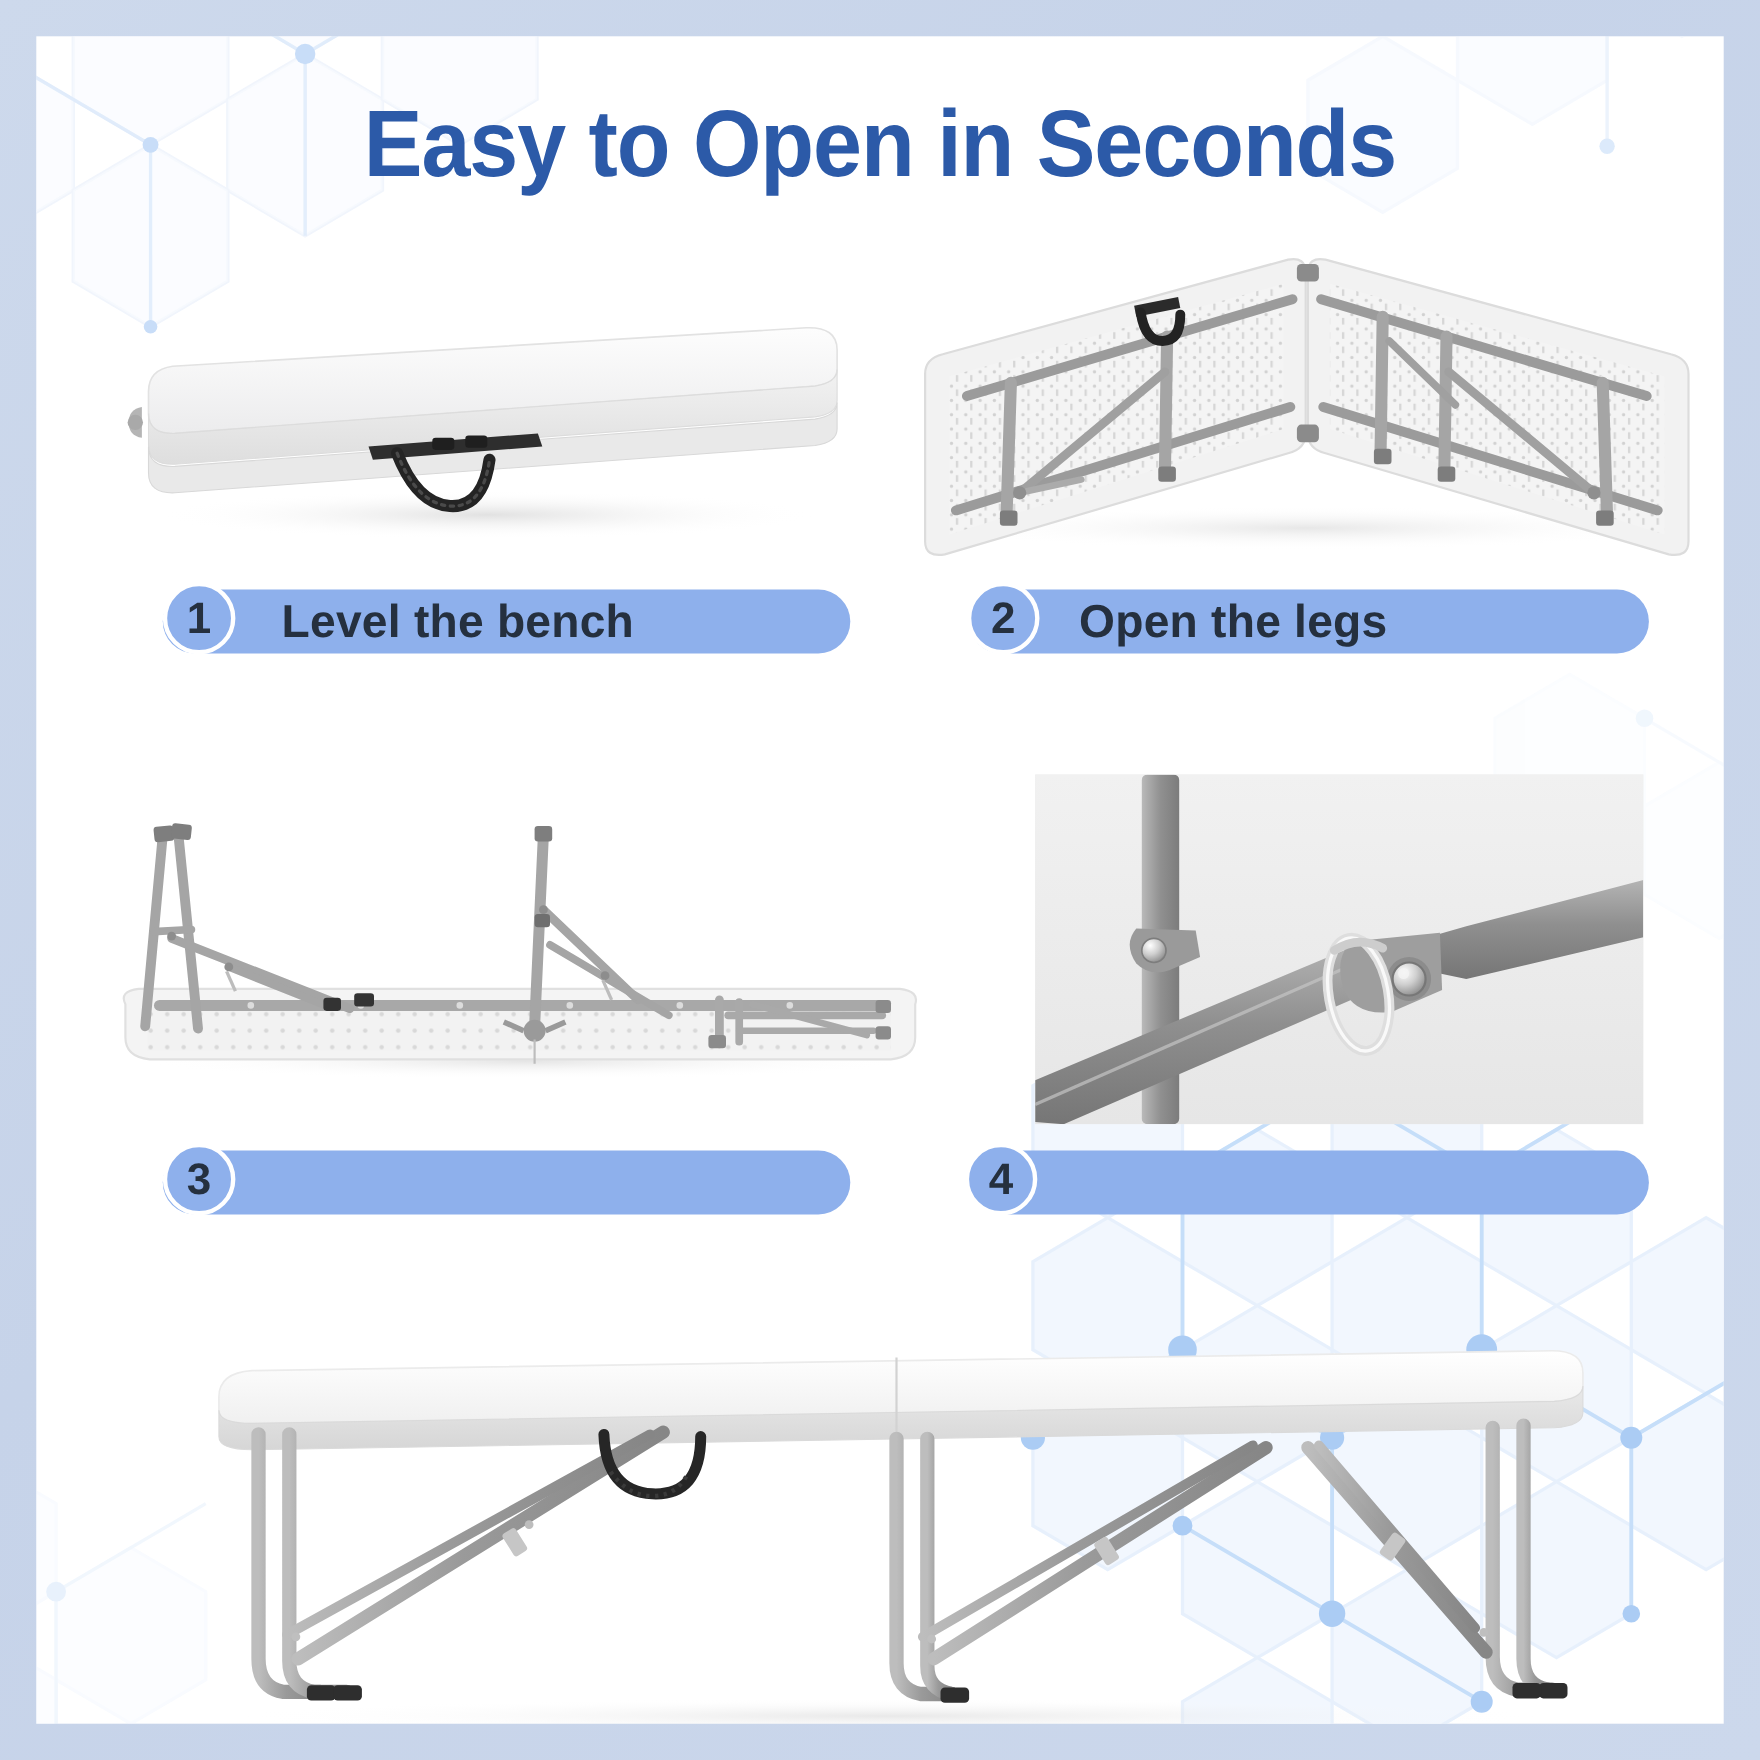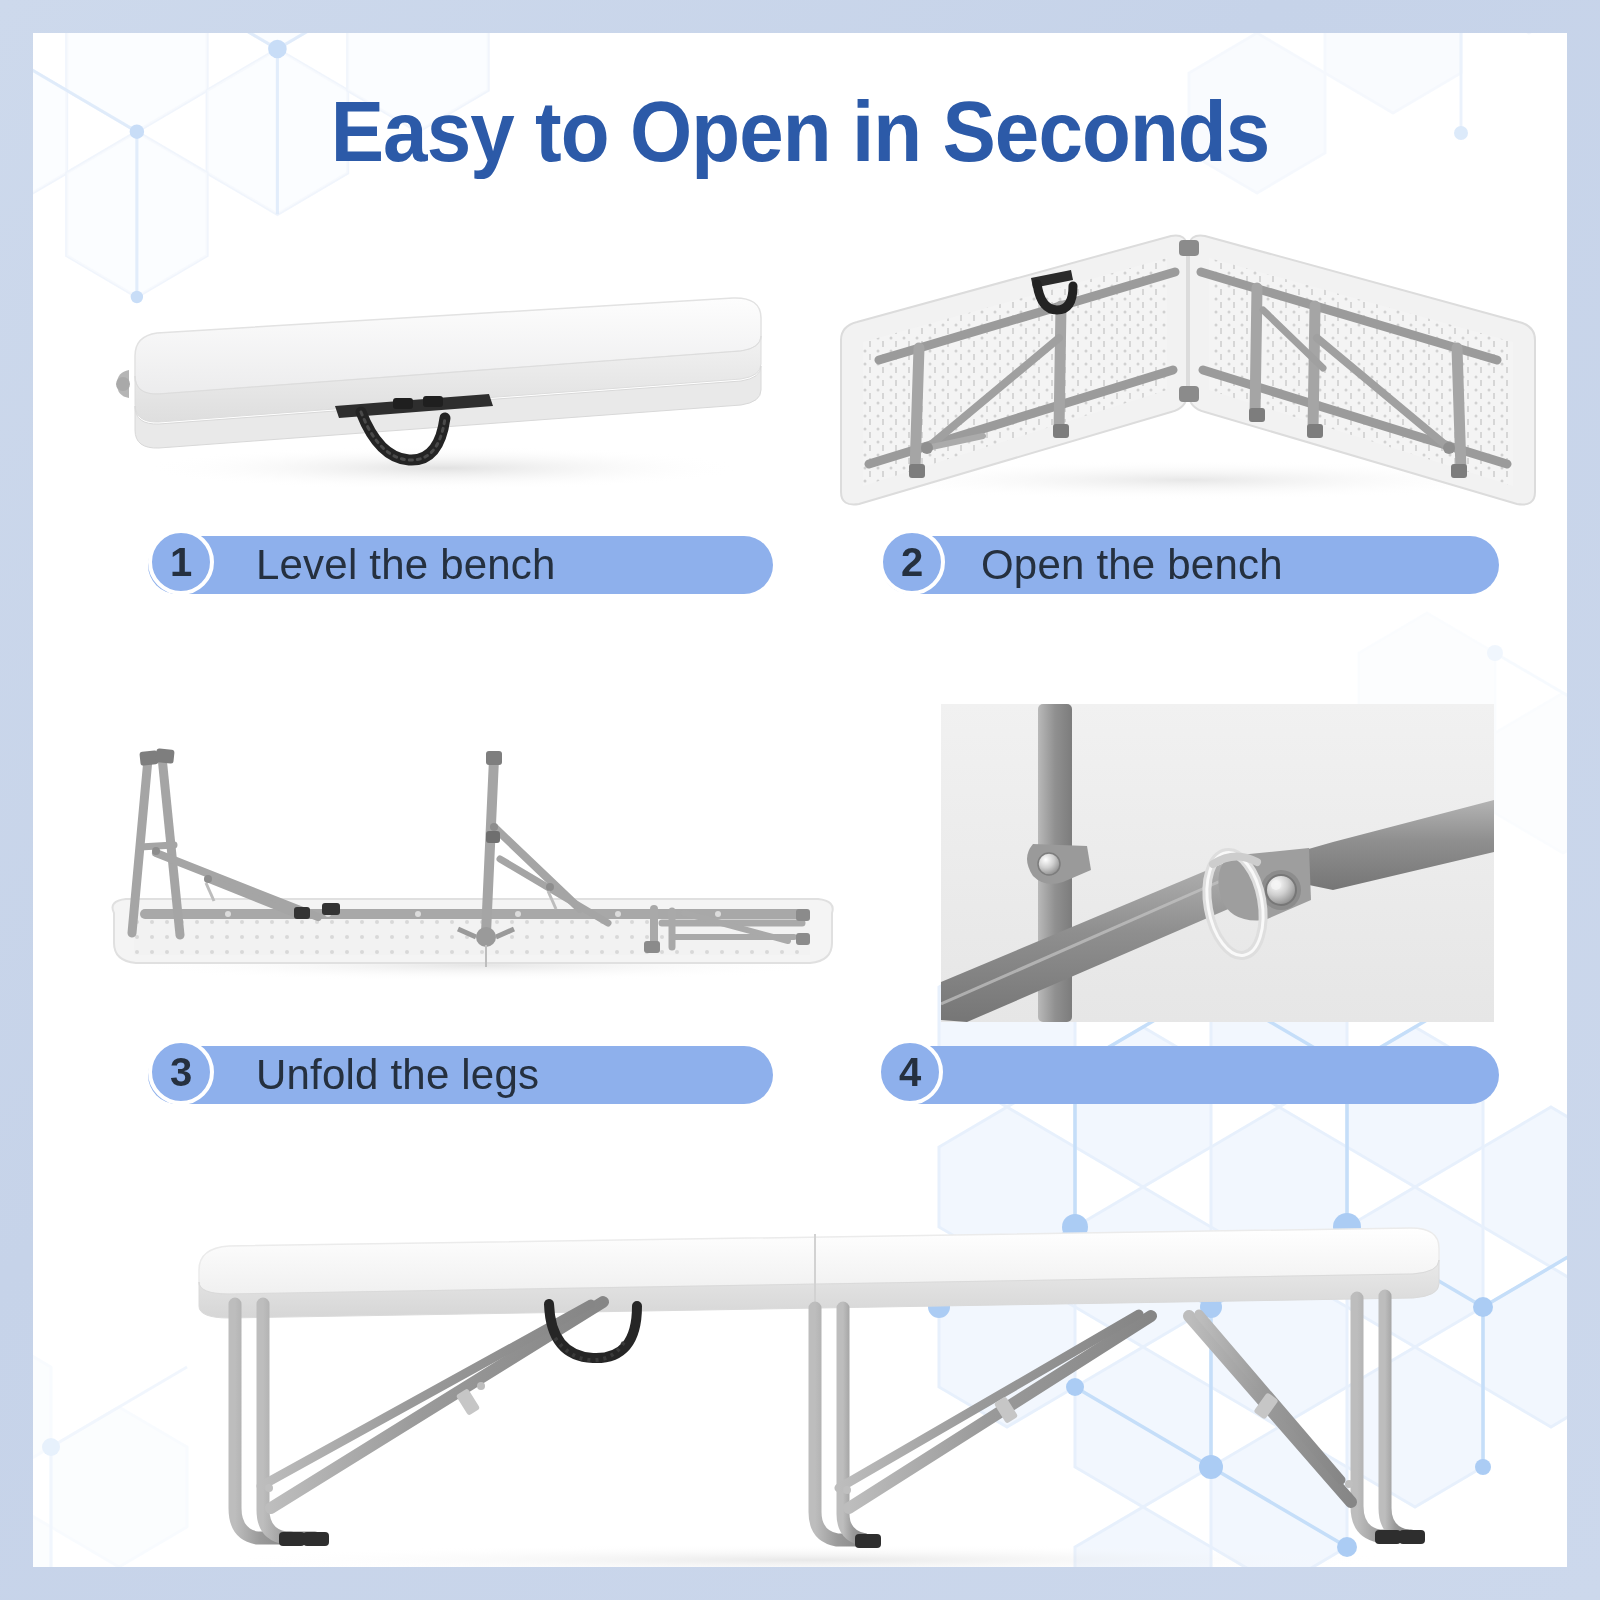--- a/index.html
+++ b/index.html
@@ -84,21 +84,21 @@
     display:flex;align-items:center;justify-content:center;
     font-size:40px;font-weight:bold;
     color:#25303f;
     z-index:2;
   }
   .steptext{
     position:absolute;
     left:100px;top:0;right:14px;bottom:0;
     display:flex;align-items:center;
     font-size:42px;
-    font-weight:400;
+    font-weight:700;
     color:#25303f;
     letter-spacing:.2px;
     white-space:nowrap;
   }
   #step-1 .steptext{left:108px;}
   #step-2 .steptext{left:100px;}
   #step-3 .steptext{left:108px;}
   #step-4 .steptext{left:76px;font-size:41px;}
   #step-4 .badge{left:-4px;}
   #step-2 .badge{left:-2px;}
@@ -531,27 +531,26 @@
 
     <div class="steprow" id="step-1">
       <div class="pill"></div>
       <div class="badge">1</div>
       <div class="steptext">Level the bench</div>
     </div>
 
     <div class="steprow" id="step-2">
       <div class="pill"></div>
       <div class="badge">2</div>
-      <div class="steptext">Open the bench</div>
+      <div class="steptext">Open the legs</div>
     </div>
 
     <div class="steprow" id="step-3">
       <div class="pill"></div>
       <div class="badge">3</div>
-      <div class="steptext">Unfold the legs</div>
     </div>
 
     <div class="steprow" id="step-4">
       <div class="pill"></div>
       <div class="badge">4</div>
     </div>
 
   </div>
 </div>
 

